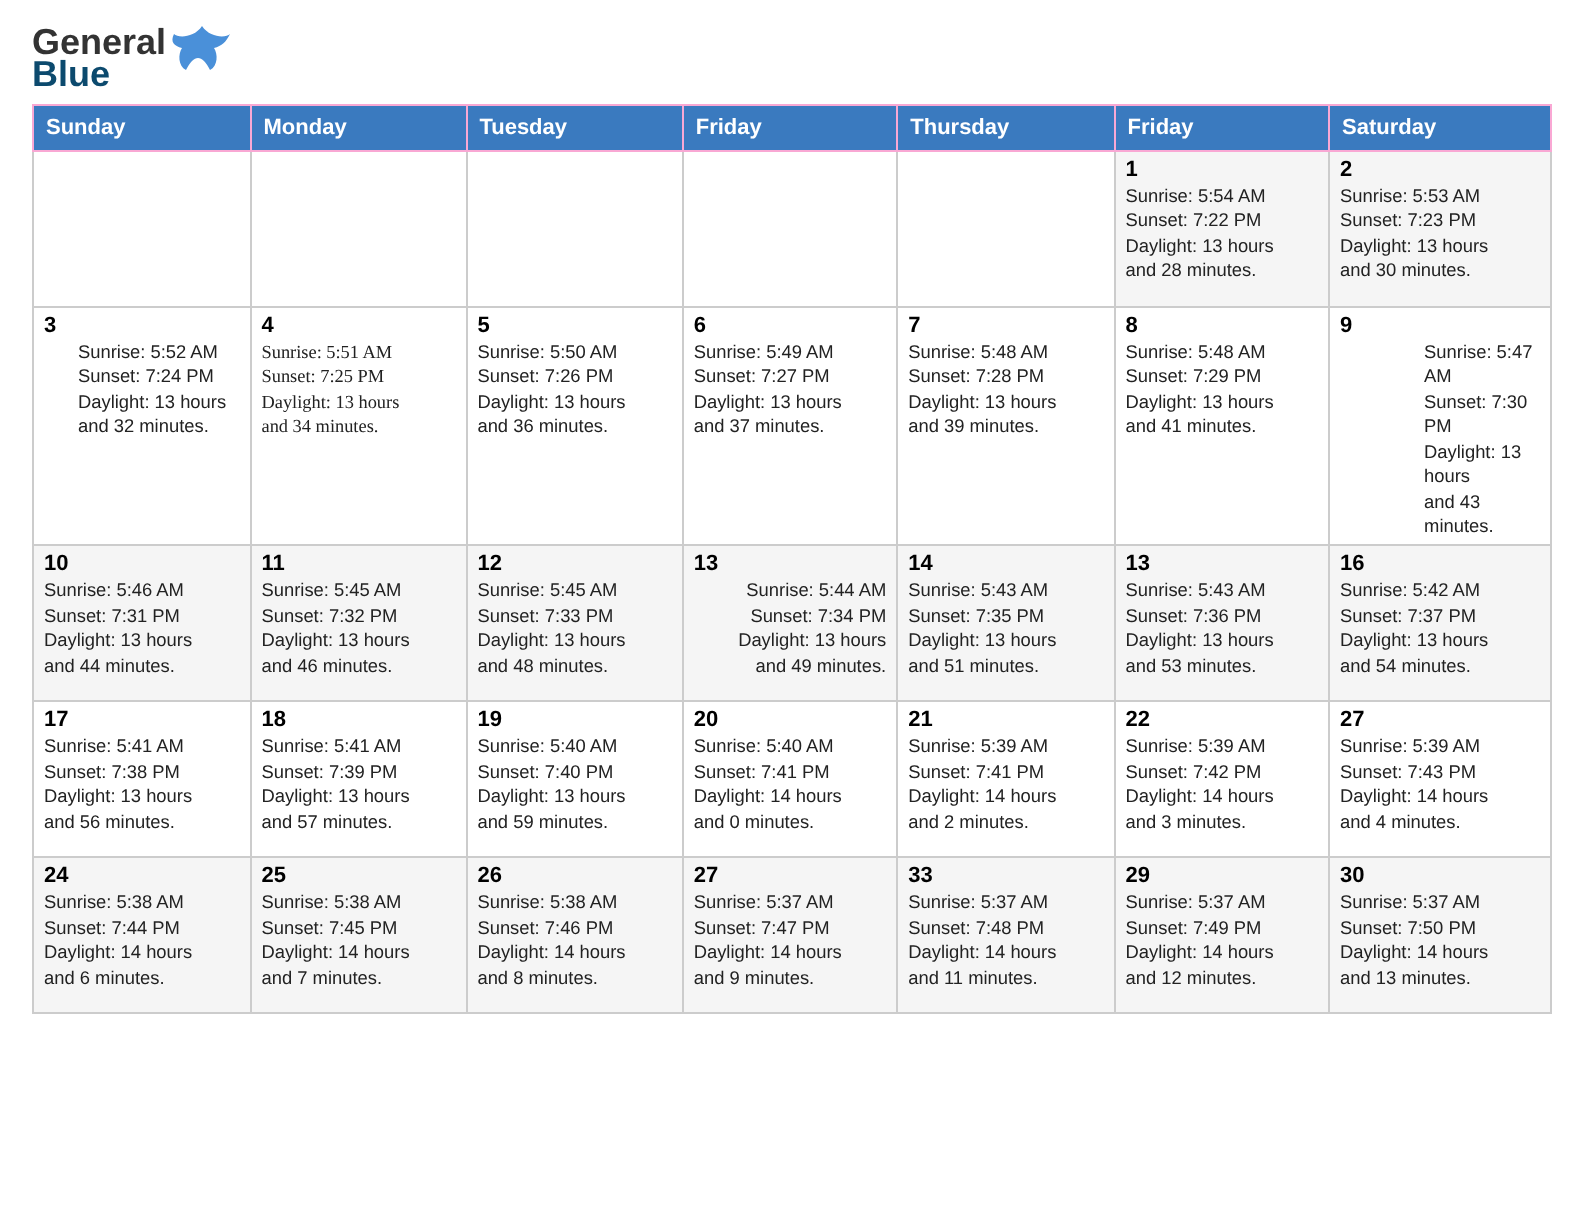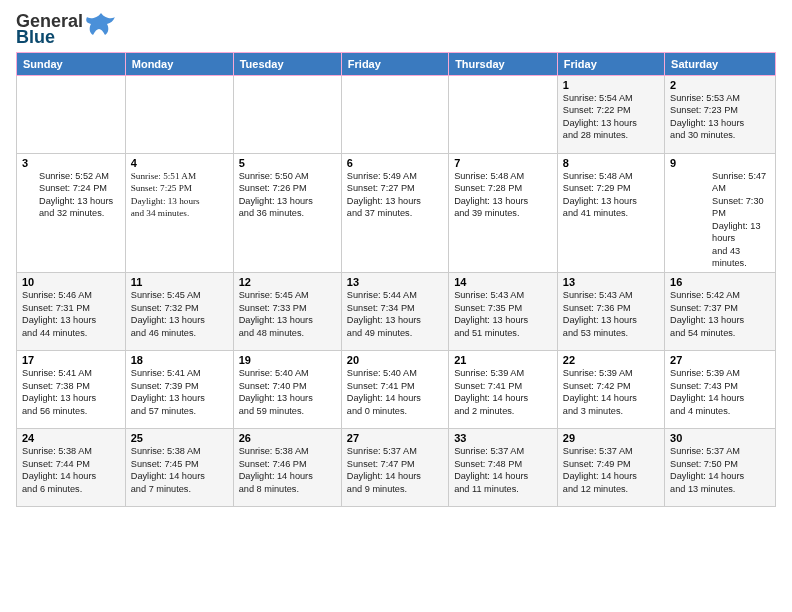--- a/index.html
+++ b/index.html
@@ -204,21 +204,21 @@
           </td>
           <td>
             <span class="day-num">12</span>
             <div class="day-detail" style="white-space: pre-line;">Sunrise: 5:45 AM
 Sunset: 7:33 PM
 Daylight: 13 hours
 and 48 minutes.</div>
           </td>
           <td>
             <span class="day-num">13</span>
-            <div class="day-detail" style="white-space: pre-line;">Sunrise: 5:44 AM
+            <div class="day-detail" style="white-space: pre-line; text-align: right;">Sunrise: 5:44 AM
 Sunset: 7:34 PM
 Daylight: 13 hours
 and 49 minutes.</div>
           </td>
           <td>
             <span class="day-num">14</span>
             <div class="day-detail" style="white-space: pre-line;">Sunrise: 5:43 AM
 Sunset: 7:35 PM
 Daylight: 13 hours
 and 51 minutes.</div>

